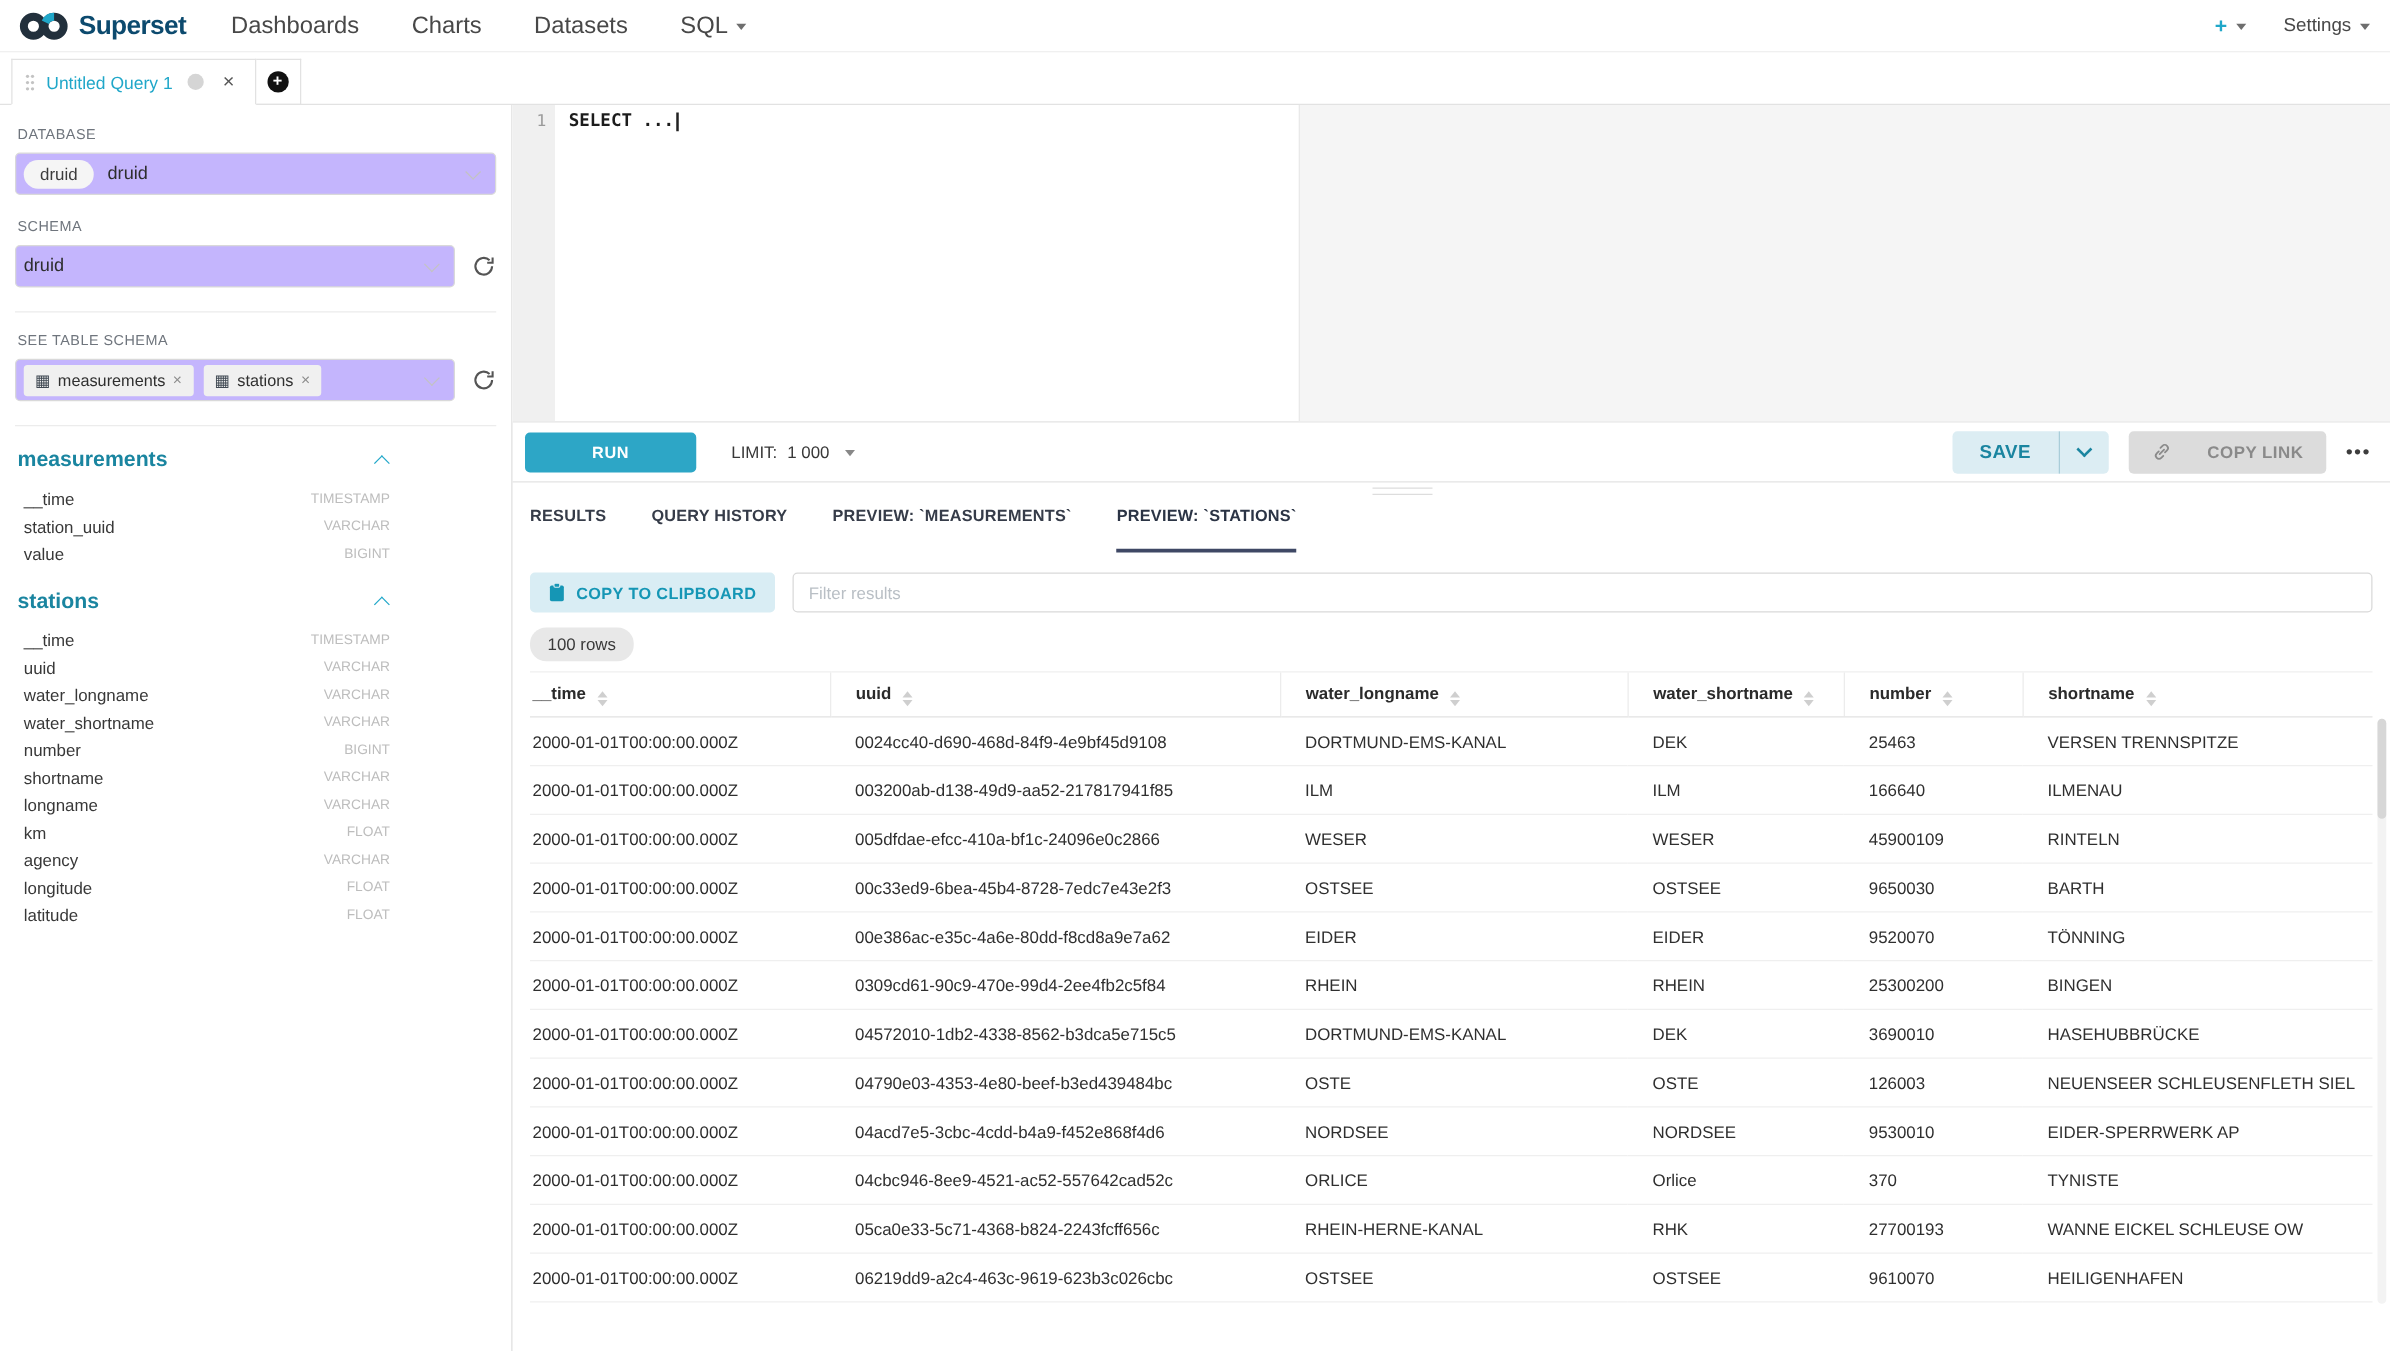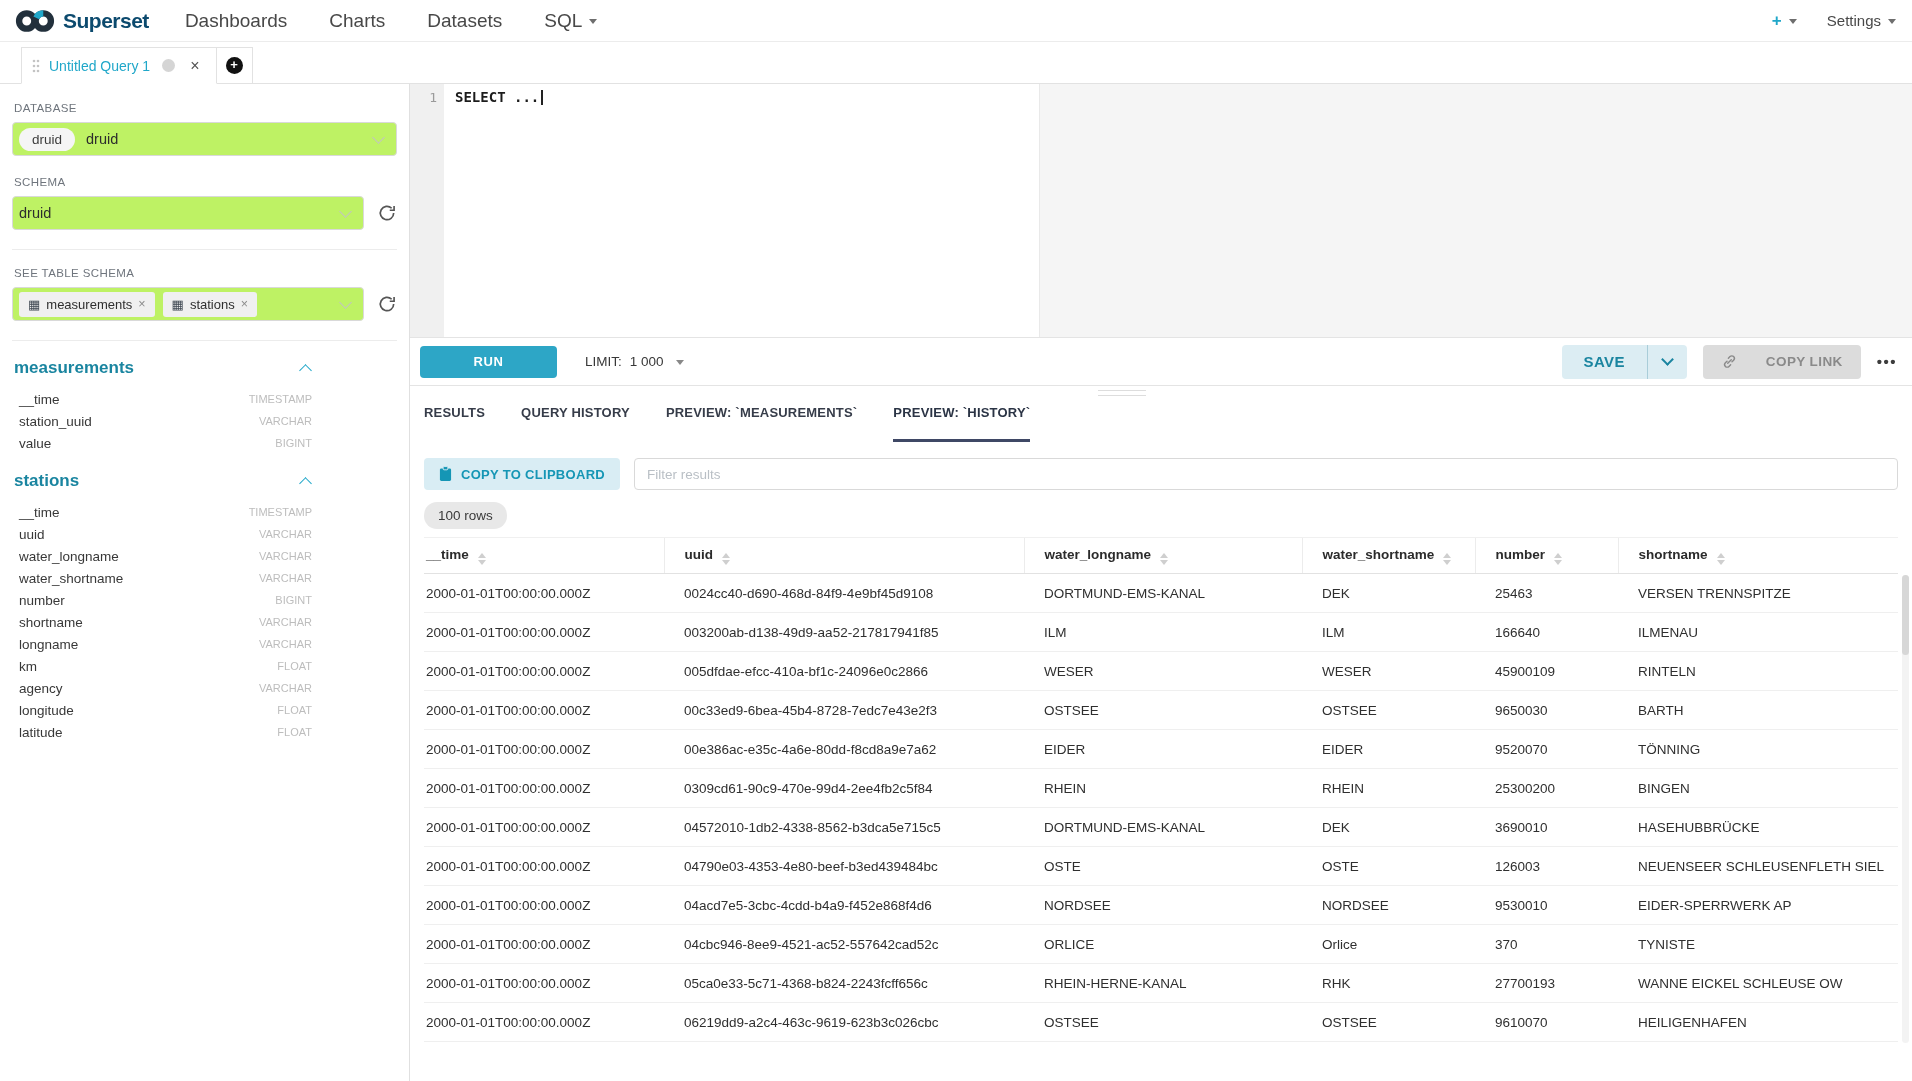--- a/index.html
+++ b/index.html
@@ -14,39 +14,39 @@
   .nav-item { font-size:19px; color:#484848; margin-right:42px; cursor:pointer; display:flex; align-items:center; }
   .caret { width:0; height:0; border-left:4px solid transparent; border-right:4px solid transparent;
     border-top:5px solid #6e6e6e; display:inline-block; margin-left:7px; margin-top:2px; }
   .nav-right { margin-left:auto; display:flex; align-items:center; gap:30px; }
   .plus-btn { color:var(--brand-teal,#20a7c9); font-size:17px; font-weight:bold; display:flex; align-items:center; }
   .plus-btn .caret { border-top-color:#6e6e6e; }
   .settings-btn { font-size:15px; color:#484848; display:flex; align-items:center; }
 
   
   .tabstrip { height:42px; background:#fff; border-bottom:1px solid #e2e2e2; display:flex;
-    align-items:flex-end; padding-left:21px; }
+    align-items:flex-end; padding-left:9px; }
   .qtab { height:37px; background:#fff; border:1px solid #e2e2e2; border-bottom:1px solid #fff;
     margin-bottom:-1px; display:flex; align-items:center; padding:0 16px 0 10px; cursor:pointer; }
   .qtab-label { color:var(--brand-teal,#20a7c9); font-size:14px; margin:0 4px 0 9px; }
   .state-dot { width:13px; height:13px; border-radius:50%; background:#d5d5d5; margin-left:8px; }
   .tab-close { color:#565656; font-size:16px; margin-left:15px; line-height:1; }
   .addtab { height:37px; width:36px; border:1px solid #e2e2e2; border-left:none; margin-bottom:-1px;
     display:flex; align-items:center; justify-content:center; cursor:pointer; }
   .addtab-circle { width:17px; height:17px; border-radius:50%; background:#111; color:#fff;
     font-size:13px; line-height:16px; text-align:center; font-weight:bold; }
 
   
   .main { display:flex; height:997px; }
 
   
   .sidebar { width:410px; min-width:410px; border-right:1px solid #e0e0e0; padding:18px 12px 0 12px; overflow:hidden; }
   .side-label { font-size:11.5px; color:#6f757d; letter-spacing:0.4px; margin:0 0 8px 2px; }
   .field-row { display:flex; align-items:center; gap:13px; }
-  .select { height:34px; border:1px solid #d9d9d9; border-radius:4px; background:#bef264; flex:1;
+  .select { height:34px; border:1px solid #d9d9d9; border-radius:4px; background:#c4b5fd; flex:1;
     display:flex; align-items:center; padding:0 30px 0 6px; position:relative; cursor:pointer; }
   .chev { width:9px; height:9px; border-right:1.6px solid #c3c3c3; border-bottom:1.6px solid #c3c3c3;
     transform:rotate(45deg); position:absolute; right:13px; top:10px; }
   .pill-round { background:#f5f5f5; border-radius:12px; padding:4px 13px; font-size:13.5px; color:#3c3c3c; margin-right:11px; }
   .select-text { font-size:14.5px; color:#2d2d2d; }
   .sel-tag { background:#f0f0f0; border-radius:3px; padding:5px 9px; font-size:13px; color:#2f2f2f;
     display:flex; align-items:center; gap:6px; margin-right:8px; }
   .grid-glyph { font-size:13px; color:#3f4852; }
   .tag-x { color:#8c8c8c; font-size:12.5px; line-height:1; }
   .refresh-btn { cursor:pointer; display:flex; } .spacer20 { height:20px; }
@@ -368,21 +368,21 @@
       </span>
     </div>
 
     <div class="south">
       <div class="drag-handle"></div>
 
       <div class="south-tabs">
         <span class="stab">RESULTS</span>
         <span class="stab">QUERY HISTORY</span>
         <span class="stab">PREVIEW: `MEASUREMENTS`</span>
-        <span class="stab active">PREVIEW: `HISTORY`</span>
+        <span class="stab active">PREVIEW: `STATIONS`</span>
       </div>
 
       <div class="controls">
         <button class="copy-clip">
           <svg width="13" height="16" viewBox="0 0 14 17">
             <rect x="1" y="2.5" width="12" height="13.5" rx="1.5" fill="#1596b5"></rect>
             <rect x="4.5" y="0.5" width="5" height="3.5" rx="1" fill="#1596b5" stroke="#d9edf4" stroke-width="1"></rect>
           </svg>
           <span>COPY TO CLIPBOARD</span>
         </button>

